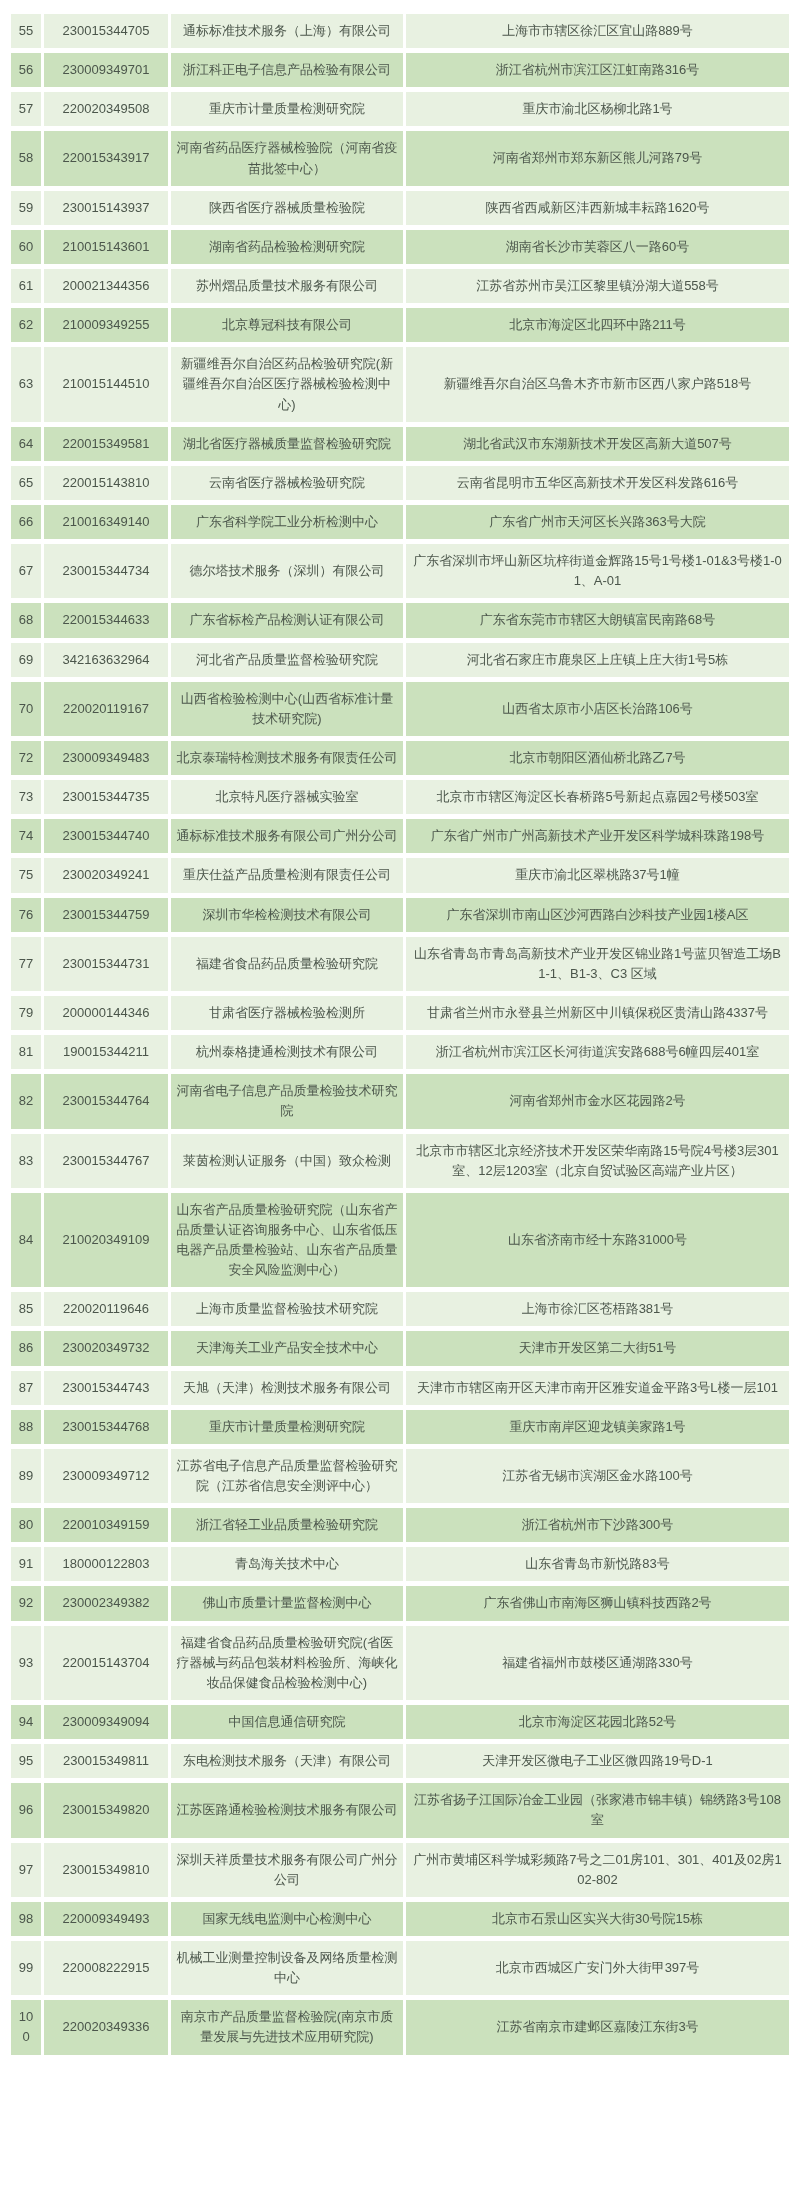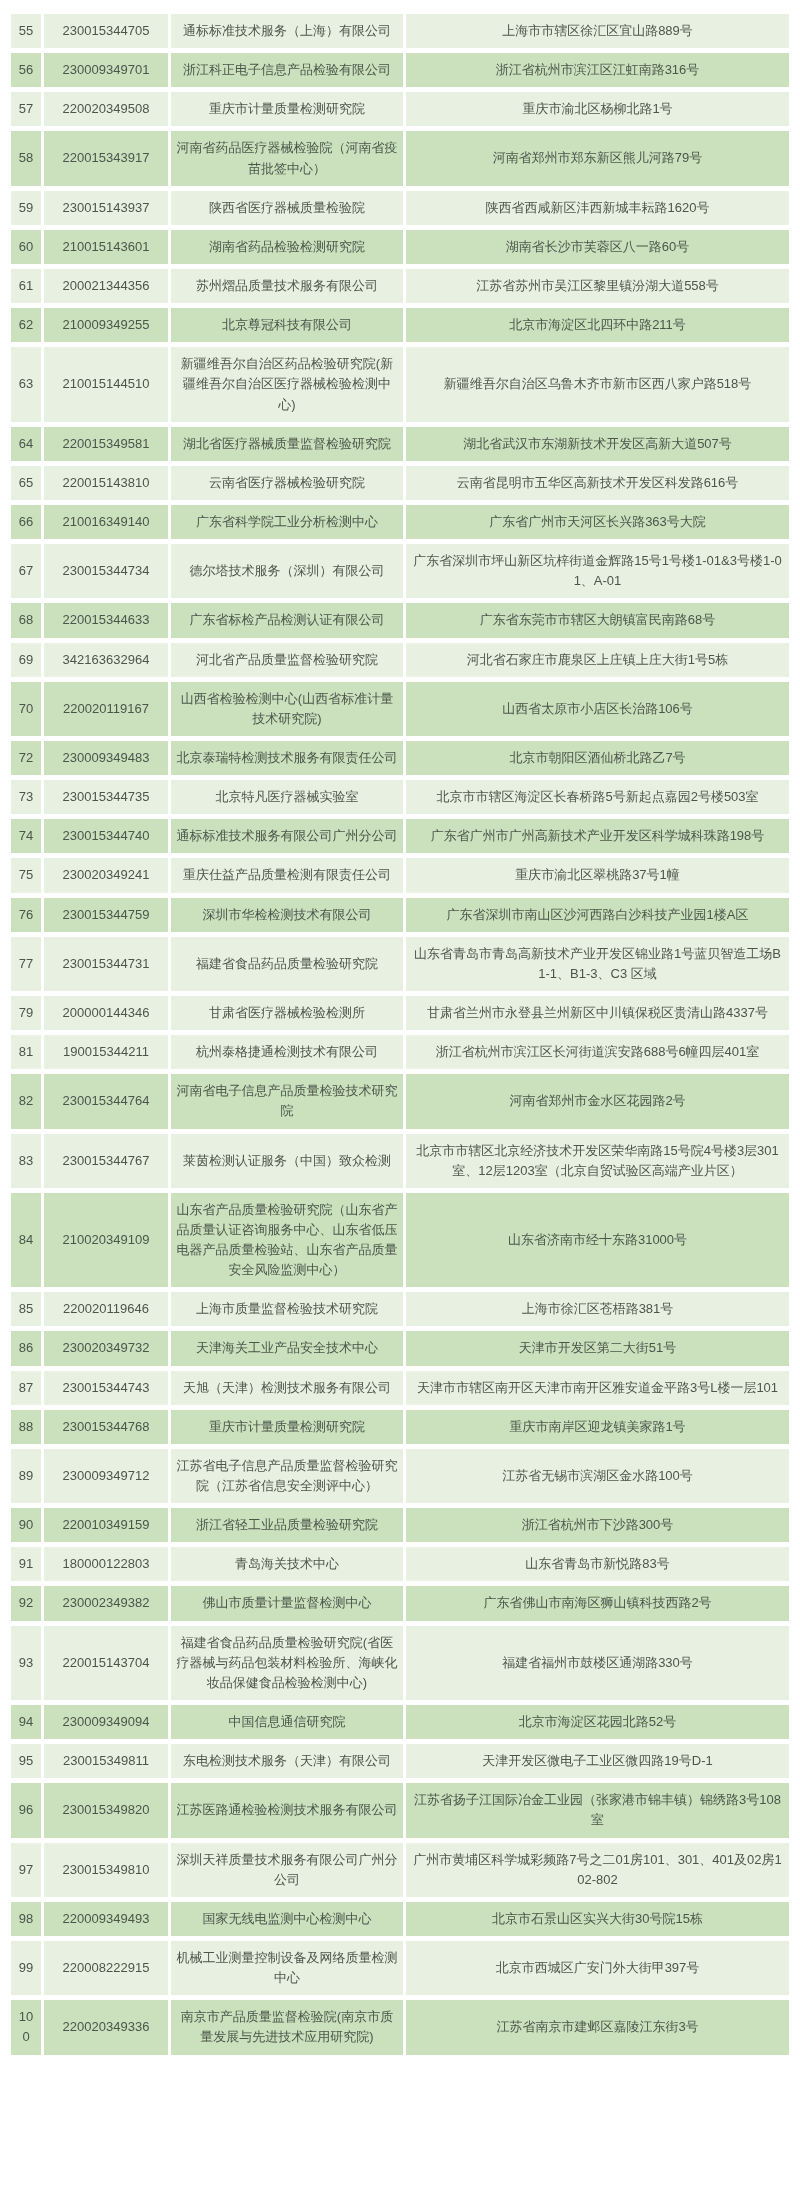--- a/index.html
+++ b/index.html
@@ -234,21 +234,21 @@
           <td>重庆市计量质量检测研究院</td>
           <td>重庆市南岸区迎龙镇美家路1号</td>
         </tr>
         <tr class="row-light">
           <td>89</td>
           <td>230009349712</td>
           <td>江苏省电子信息产品质量监督检验研究院（江苏省信息安全测评中心）</td>
           <td>江苏省无锡市滨湖区金水路100号</td>
         </tr>
         <tr class="row-dark">
-          <td>90</td>
+          <td>80</td>
           <td>220010349159</td>
           <td>浙江省轻工业品质量检验研究院</td>
           <td>浙江省杭州市下沙路300号</td>
         </tr>
         <tr class="row-light">
           <td>91</td>
           <td>180000122803</td>
           <td>青岛海关技术中心</td>
           <td>山东省青岛市新悦路83号</td>
         </tr>

